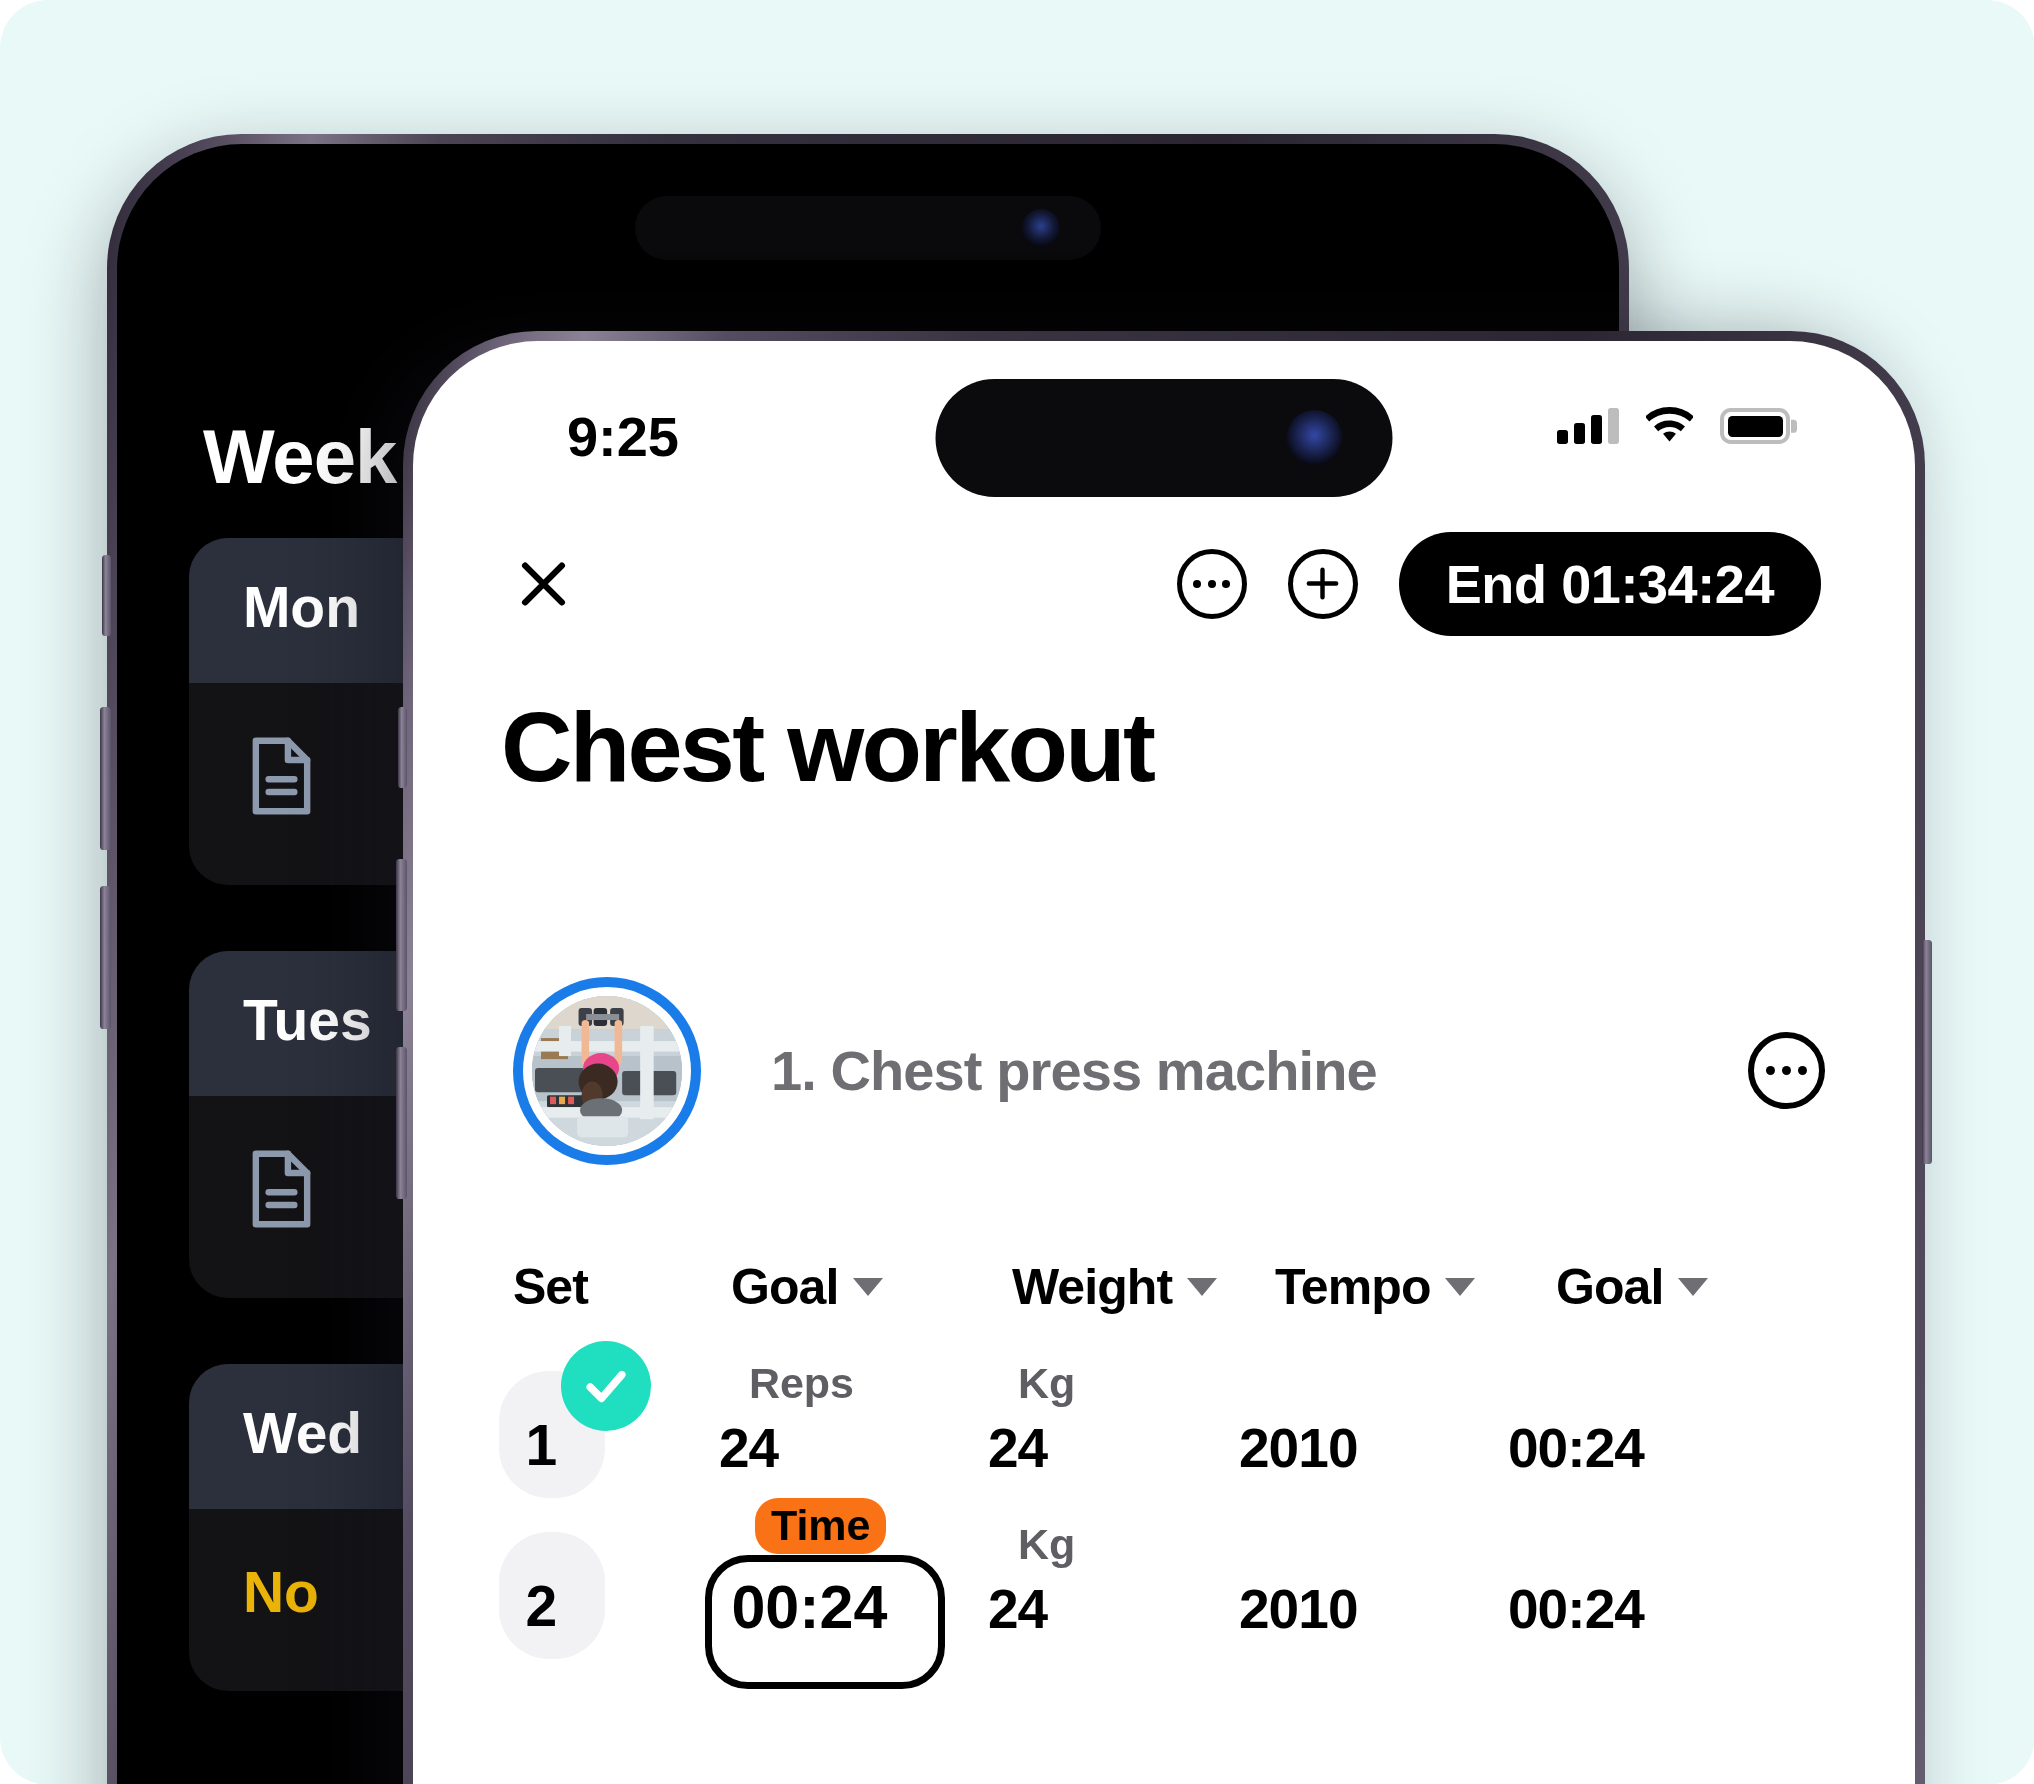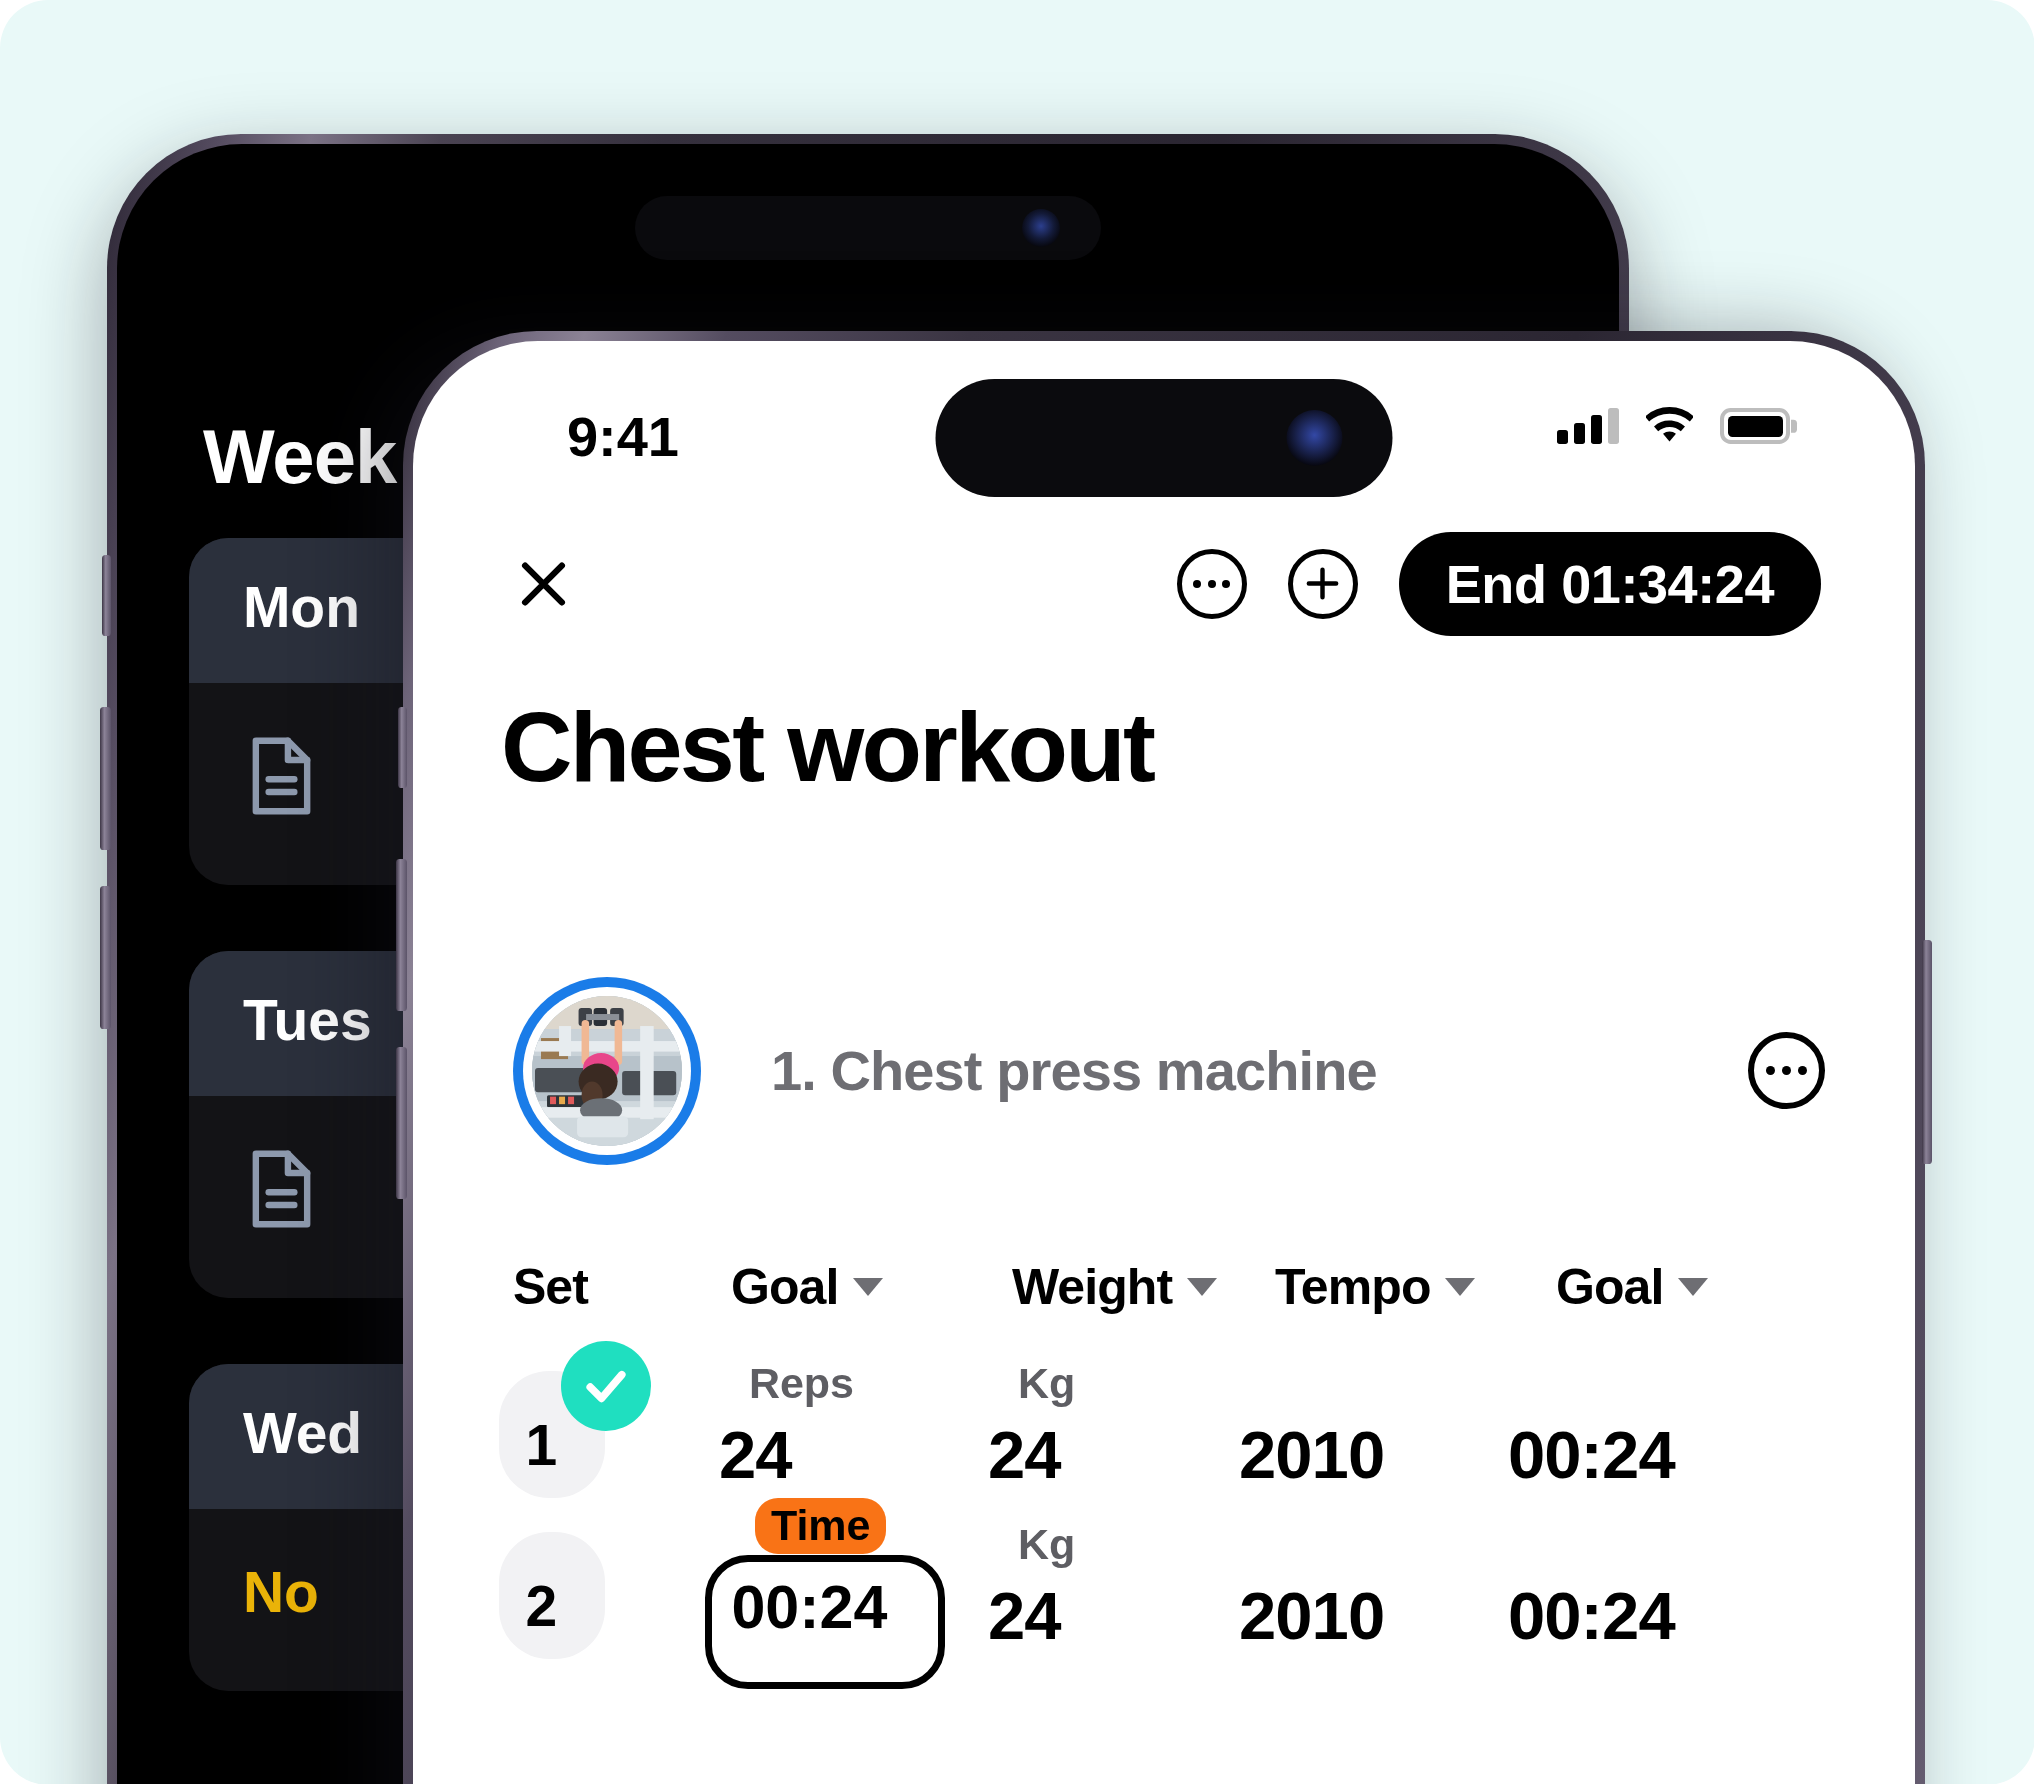--- a/index.html
+++ b/index.html
@@ -288,21 +288,21 @@
     display:flex; align-items:center; justify-content:center;
   }
   .check-badge svg { width: 54px; height: 54px; }
   .unit {
     position: absolute; left: 30px; top: -5.4px;
     font-size: 43px; font-weight: 700; color: #5e5e63;
     white-space: nowrap;
   }
   .val {
     position: absolute; left: 0; top: 52px;
-    font-size: 67px; font-weight: 700; color: #000;
+    font-size: 55px; font-weight: 700; color: #000;
     letter-spacing: -0.9px;
     white-space: nowrap;
   }
   .goal-active-box {
     position: absolute;
     left: -14.3px; top: 30px;
     width: 240px; height: 134px;
     border: 7.2px solid #000; border-radius: 43px;
     background: #fff;
   }
@@ -387,21 +387,21 @@
 
   <div class="phone-front">
     <div class="side-btn" style="left:-5.4px; top:376px; width:9px; height:81px;"></div>
     <div class="side-btn" style="left:-7.2px; top:528px; width:10.7px; height:152px;"></div>
     <div class="side-btn" style="left:-7.2px; top:716px; width:10.7px; height:152px;"></div>
     <div class="side-btn" style="right:-7.2px; top:609px; width:10.7px; height:224px;"></div>
 
     <div class="phone-front-inner">
 
       <div class="statusbar">
-        <div class="clock">9:41</div>
+        <div class="clock">9:25</div>
         <div class="island">
           <div class="cam"></div>
         </div>
         <div class="status-icons">
           <span class="bars">
               <i></i>
               <i></i>
               <i></i>
               <i></i>
             </span>

